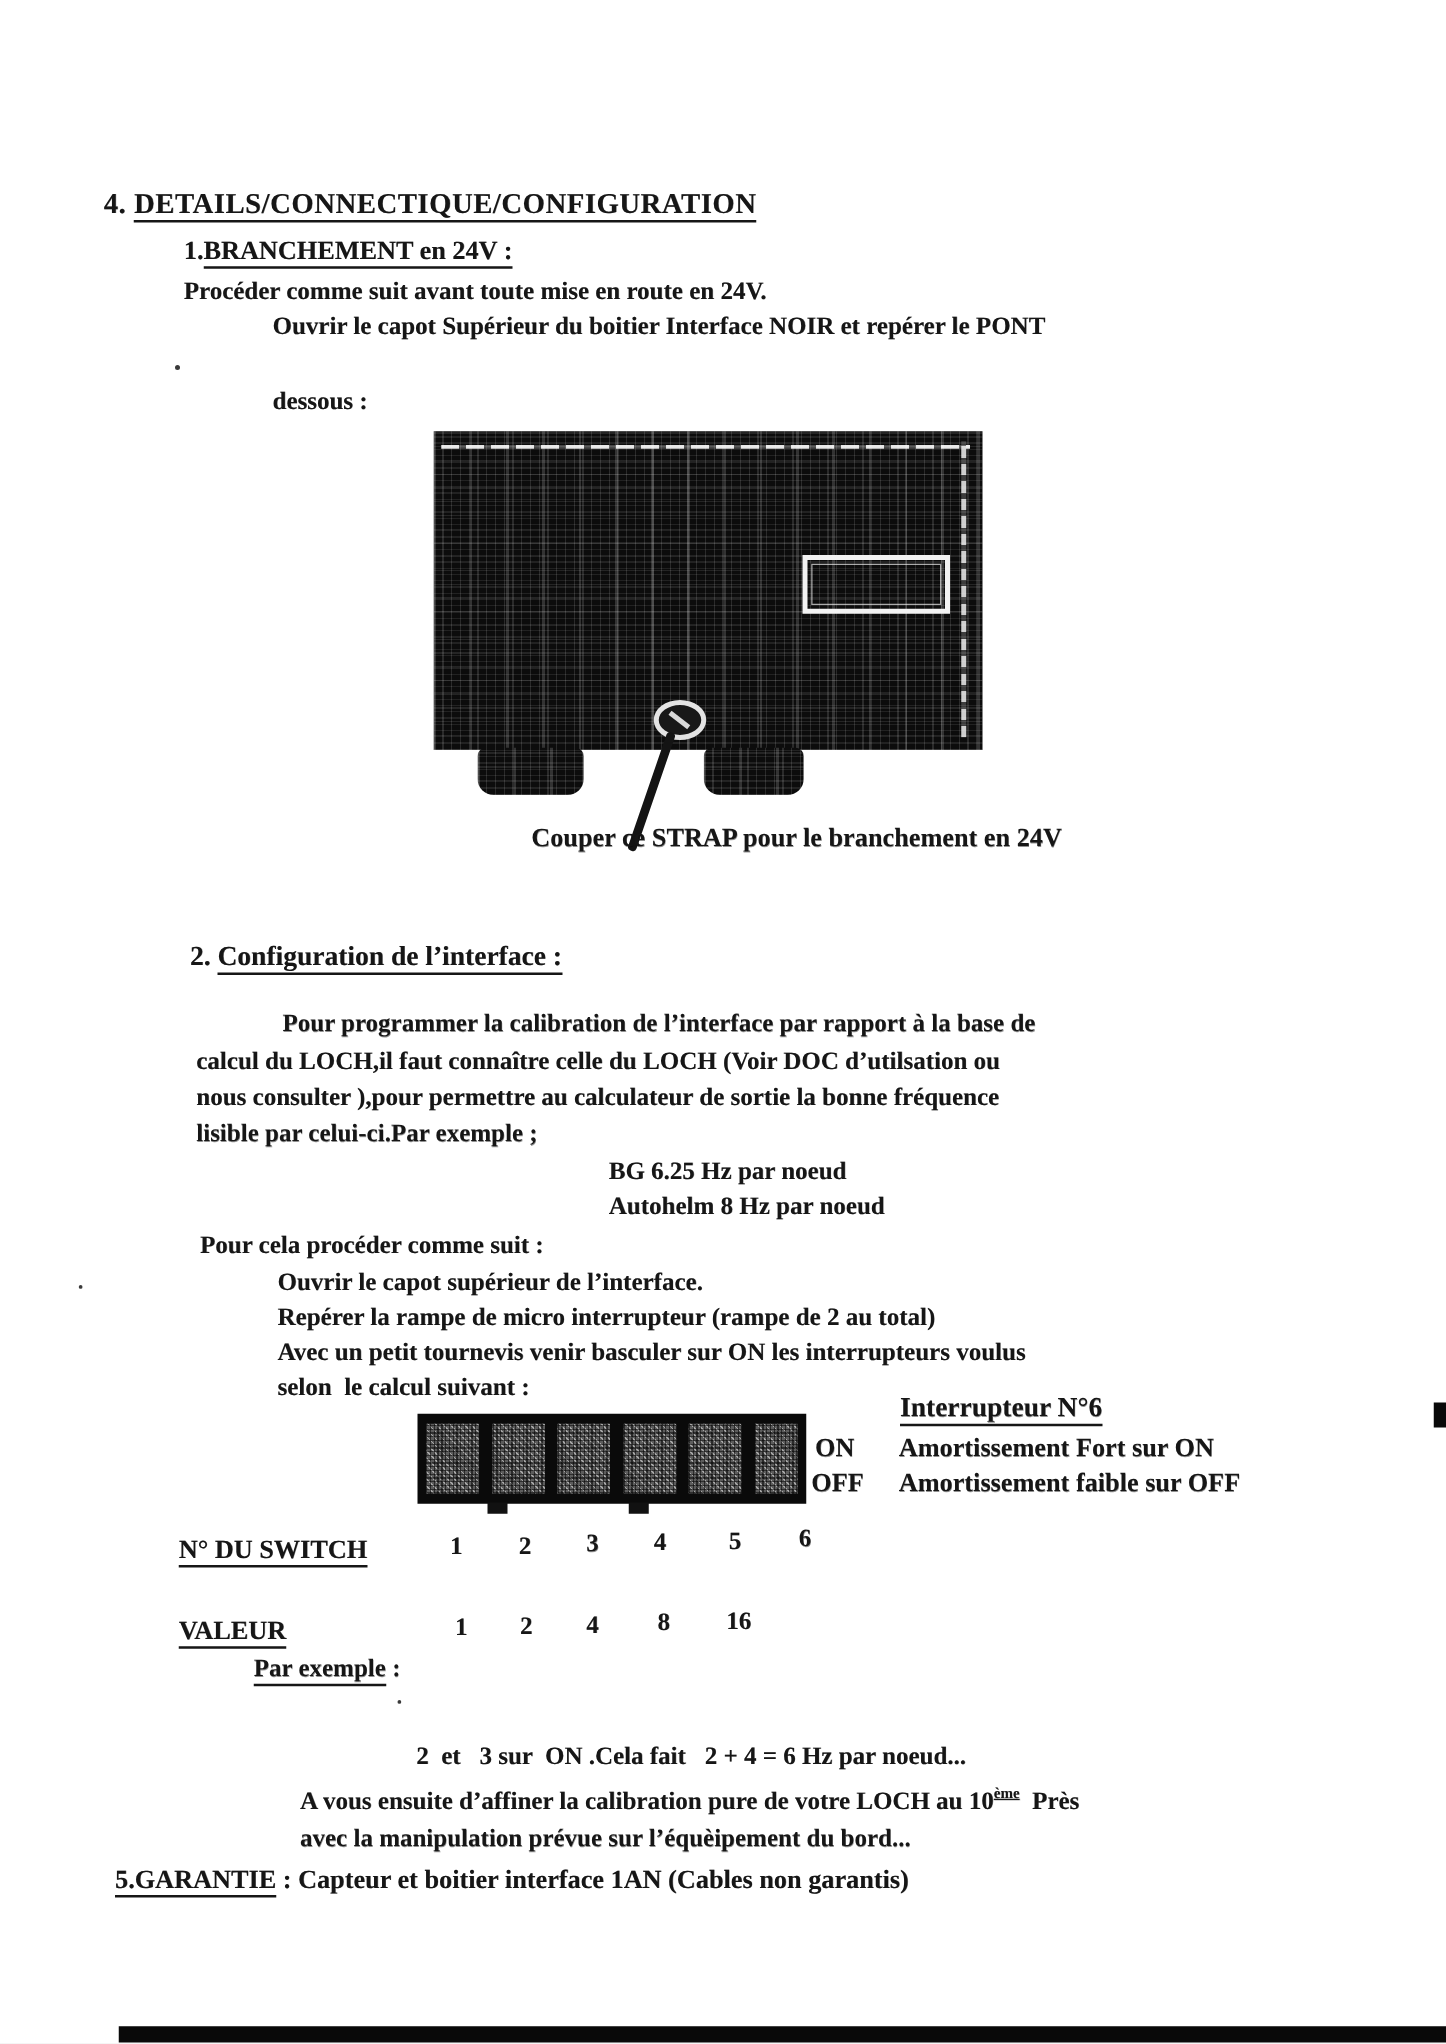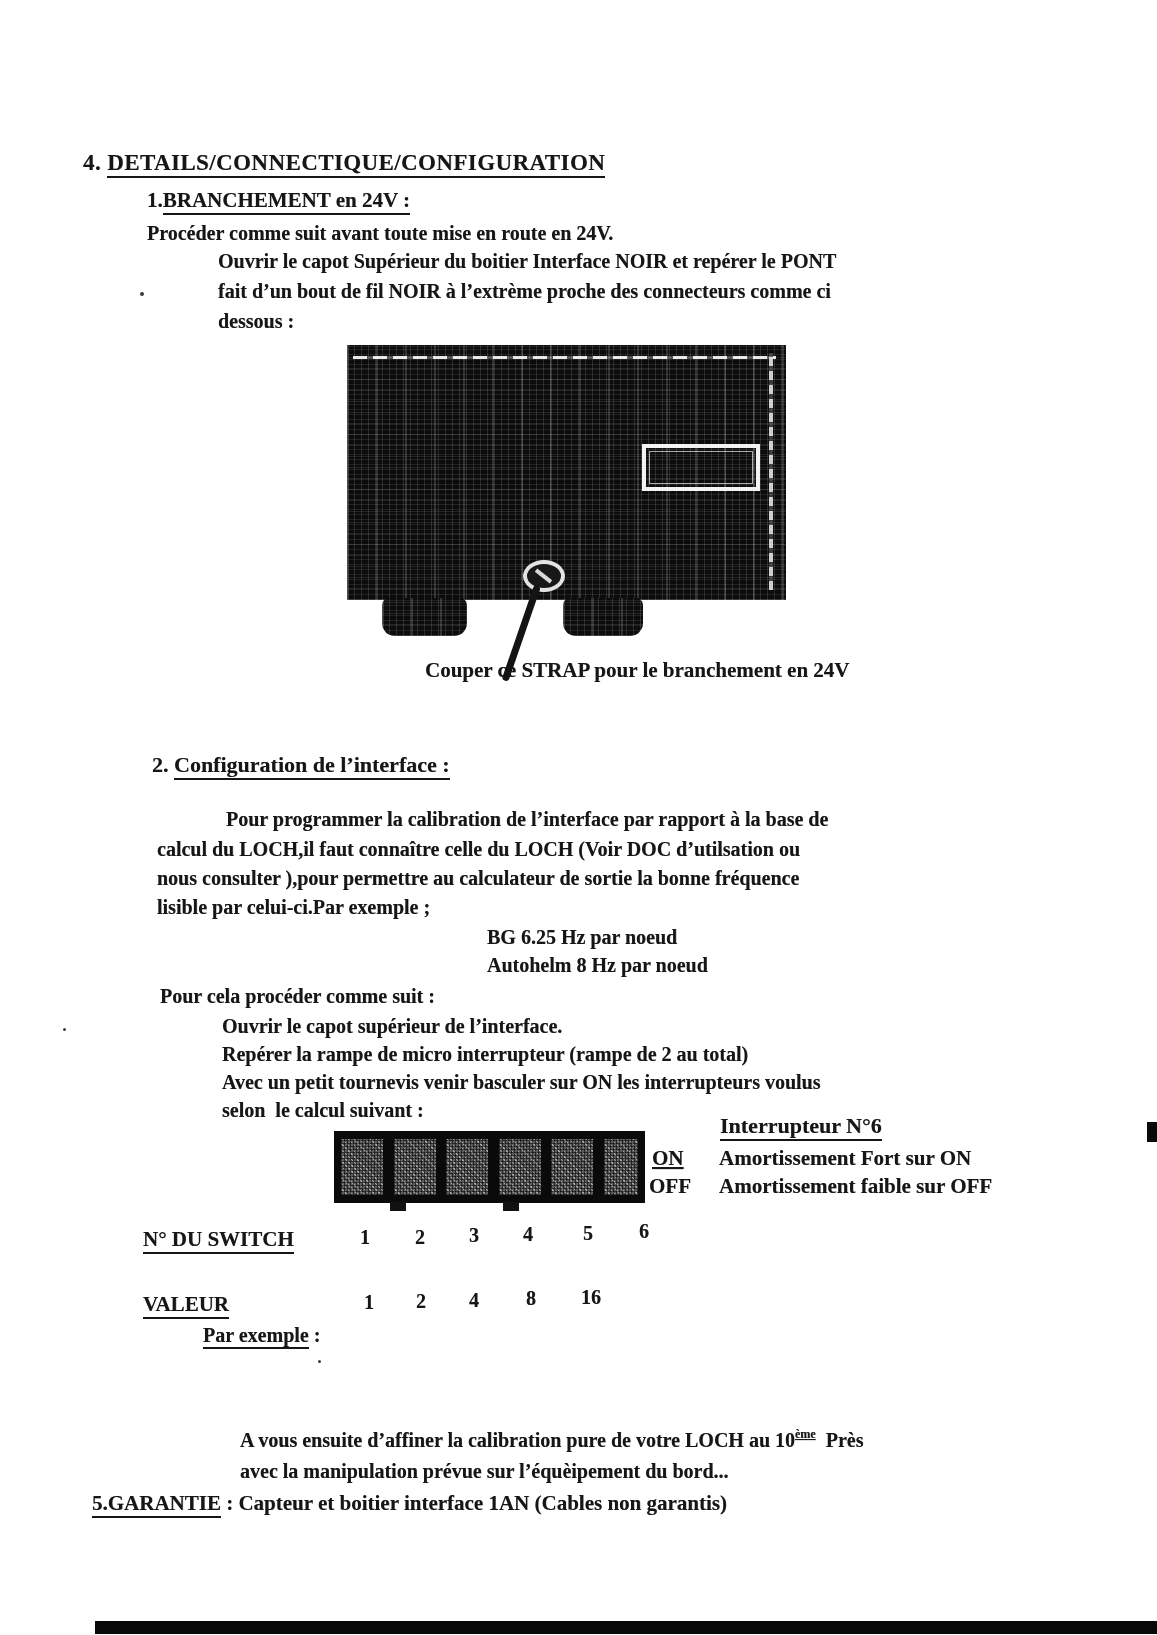--- a/index.html
+++ b/index.html
@@ -75,21 +75,20 @@
 <body>
 
 <div id="page">
 
   <div class="t fs23" style="left:83px;top:150px;"><span>4. </span><span class="u">DETAILS/CONNECTIQUE/CONFIGURATION</span></div>
 
   <div class="t fs21" style="left:147px;top:188px;"><span>1.</span><span class="u">BRANCHEMENT en 24V :</span></div>
 
   <div class="t" style="left:147px;top:222px;">Procéder comme suit avant toute mise en route en 24V.</div>
   <div class="t" style="left:218px;top:250px;">Ouvrir le capot Supérieur du boitier Interface NOIR et repérer le PONT</div>
-  <div class="t" style="left:218px;top:280px;">fait d’un bout de fil NOIR à l’extrème proche des connecteurs comme ci</div>
   <div class="t" style="left:218px;top:310px;">dessous :</div>
   <div class="dot" style="left:140px;top:292px;width:4px;height:4px;"></div>
 
   <div id="iface-box" class="noise-black">
     <div id="iface-top-line"></div>
     <div id="iface-right-line"></div>
     <div id="iface-connector">
       <div id="iface-connector-inner"></div>
     </div>
     <div id="strap">
@@ -124,21 +123,21 @@
     <div class="dip-seg w1 noise-gray"></div>
     <div class="dip-seg w1 noise-gray"></div>
     <div class="dip-seg w1 noise-gray"></div>
     <div class="dip-seg w1 noise-gray"></div>
     <div class="dip-seg w2 noise-gray"></div>
   </div>
   <div id="stub-1" class="stub"></div>
   <div id="stub-2" class="stub"></div>
 
   <div class="t fs22" style="left:720px;top:1113px;"><span class="u">Interrupteur N°6</span></div>
-  <div class="t fs21" style="left:652px;top:1146px;text-decoration:underline;">ON</div>
+  <div class="t fs21" style="left:652px;top:1146px;">ON</div>
   <div class="t fs21" style="left:719px;top:1146px;">Amortissement Fort sur ON</div>
   <div class="t fs21" style="left:649px;top:1174px;">OFF</div>
   <div class="t fs21" style="left:719px;top:1174px;">Amortissement faible sur OFF</div>
 
   <div class="t fs21" style="left:143px;top:1227px;"><span class="u2">N° DU SWITCH</span></div>
   <div class="t" style="left:360px;top:1226px;">1</div>
   <div class="t" style="left:415px;top:1226px;">2</div>
   <div class="t" style="left:469px;top:1224px;">3</div>
   <div class="t" style="left:523px;top:1223px;">4</div>
   <div class="t" style="left:583px;top:1222px;">5</div>
@@ -147,20 +146,21 @@
   <div class="t fs21" style="left:143px;top:1292px;"><span class="u2">VALEUR</span></div>
   <div class="t" style="left:364px;top:1291px;">1</div>
   <div class="t" style="left:416px;top:1290px;">2</div>
   <div class="t" style="left:469px;top:1289px;">4</div>
   <div class="t" style="left:526px;top:1287px;">8</div>
   <div class="t" style="left:581px;top:1286px;">16</div>
 
   <div class="t" style="left:203px;top:1324px;"><span class="u2">Par exemple</span><span> :</span></div>
   <div class="dot" style="left:318px;top:1360px;width:3px;height:3px;"></div>
 
+  <div class="t" style="left:333px;top:1394px;">2  et   3 sur  ON .Cela fait   2 + 4 = 6 Hz par noeud...</div>
 
   <div class="t" style="left:240px;top:1428px;"><span>A vous ensuite d’affiner la calibration pure de votre LOCH au 10</span><span class="sup">ème</span><span>  Près</span></div>
   <div class="t" style="left:240px;top:1460px;">avec la manipulation prévue sur l’équèipement du bord...</div>
 
   <div class="t fs21" style="left:92px;top:1491px;"><span class="u2">5.GARANTIE</span><span> : Capteur et boitier interface 1AN (Cables non garantis)</span></div>
 
   <div id="bottom-bar"></div>
   <div id="edge-nub"></div>
 
 </div>

